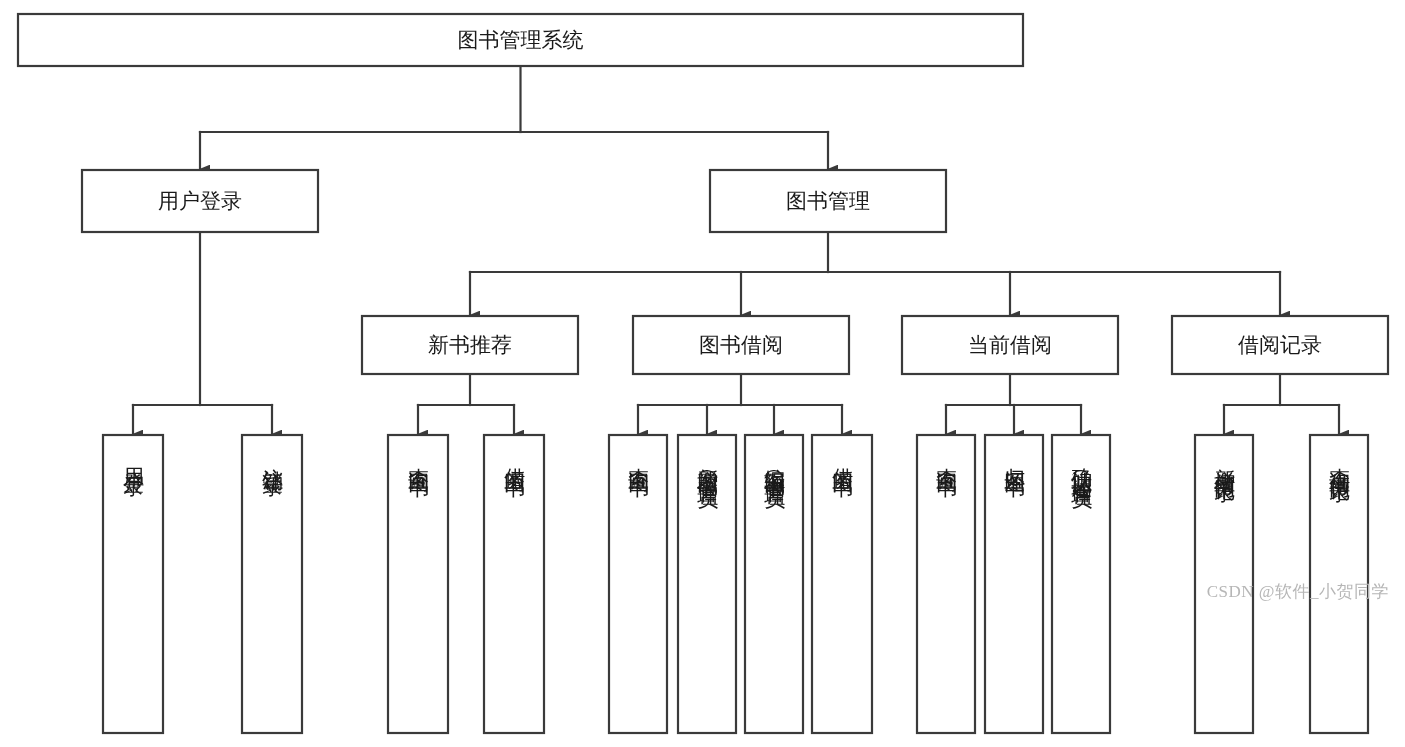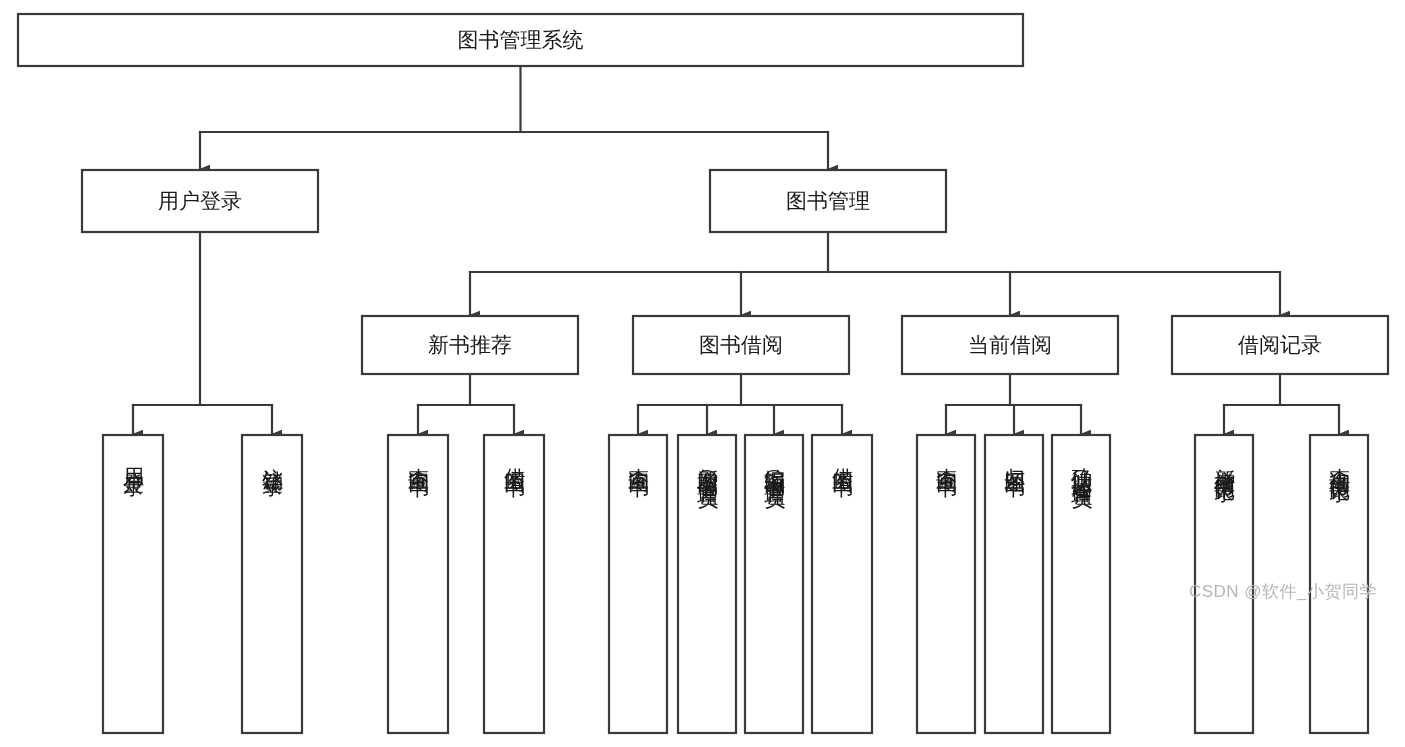--- a/index.html
+++ b/index.html
@@ -61,23 +61,23 @@
     text-orientation: upright;
     font-family: "DejaVu Sans", "Liberation Sans", sans-serif;
     font-size: 21px;
     line-height: 1.32;
     color: #1a1a1a;
     letter-spacing: 3px;
     white-space: nowrap;
   }
   #watermark {
     position: absolute;
-    right: 28px;
+    right: 16px;
     bottom: 5px;
-    font-family: Liberation Sans, sans-serif;
+    font-family: Liberation Serif, serif;
     font-size: 17px;
     color: #b6b6b6;
     white-space: nowrap;
     letter-spacing: 0.5px;
   }
 </style>
 </head>
 <body>
 
 <div id="diagram-root">

